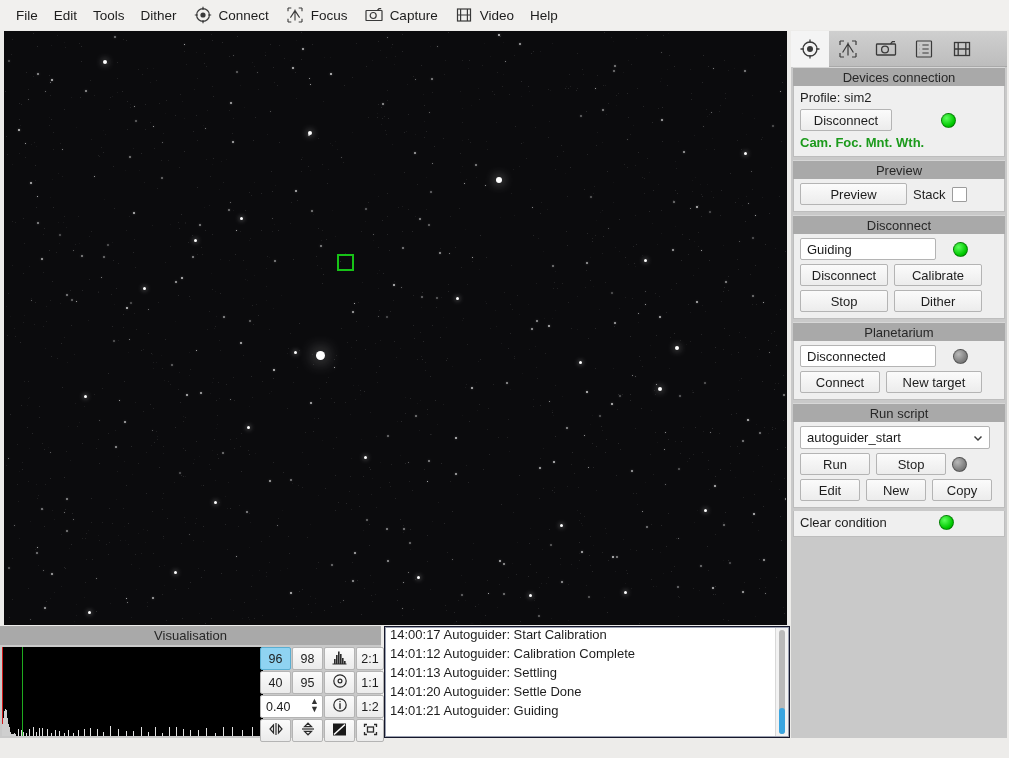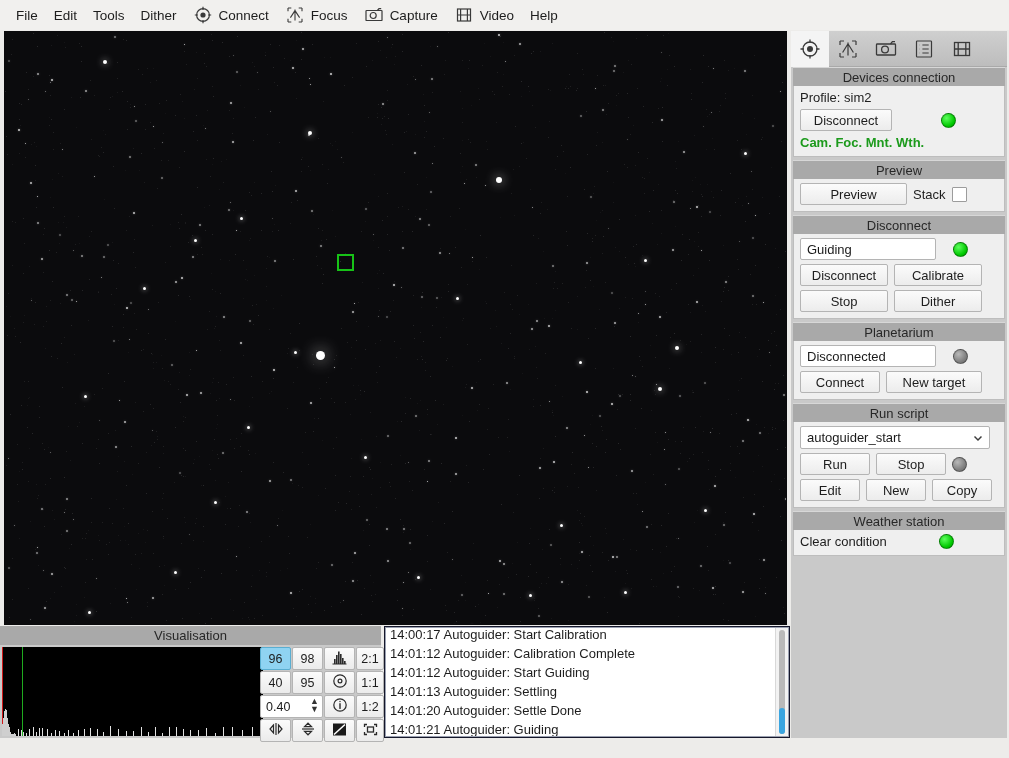--- a/index.html
+++ b/index.html
@@ -2278,21 +2278,20 @@
         </div>
         <div class="row">
           <div class="btn" style="width:60px">Edit</div>
           <div class="btn" style="width:60px">New</div>
           <div class="btn" style="width:60px">Copy</div>
         </div>
       </div>
     </div>
 
     <div class="group">
-      <div class="grouphdr">Weather station</div>
       <div class="groupbody">
         <div class="row">
           <span class="lbl">Clear condition</span>
           <div style="flex:1"></div>
           <div class="led green"></div>
           <div style="width:38px"></div>
         </div>
       </div>
     </div>
 
@@ -2452,21 +2451,20 @@
         </div>
       </div>
     </div>
   </div>
 
   <div id="logpanel">
     <div id="logbox">
       <div id="loglist">
         <div class="logline">14:00:17 Autoguider: Start Calibration</div>
         <div class="logline">14:01:12 Autoguider: Calibration Complete</div>
-        <div class="logline">14:01:12 Autoguider: Start Guiding</div>
         <div class="logline">14:01:13 Autoguider: Settling</div>
         <div class="logline">14:01:20 Autoguider: Settle Done</div>
         <div class="logline">14:01:21 Autoguider: Guiding</div>
       </div>
       <div id="logscroll">
         <div class="track"></div>
         <div class="thumb"></div>
       </div>
     </div>
   </div>

